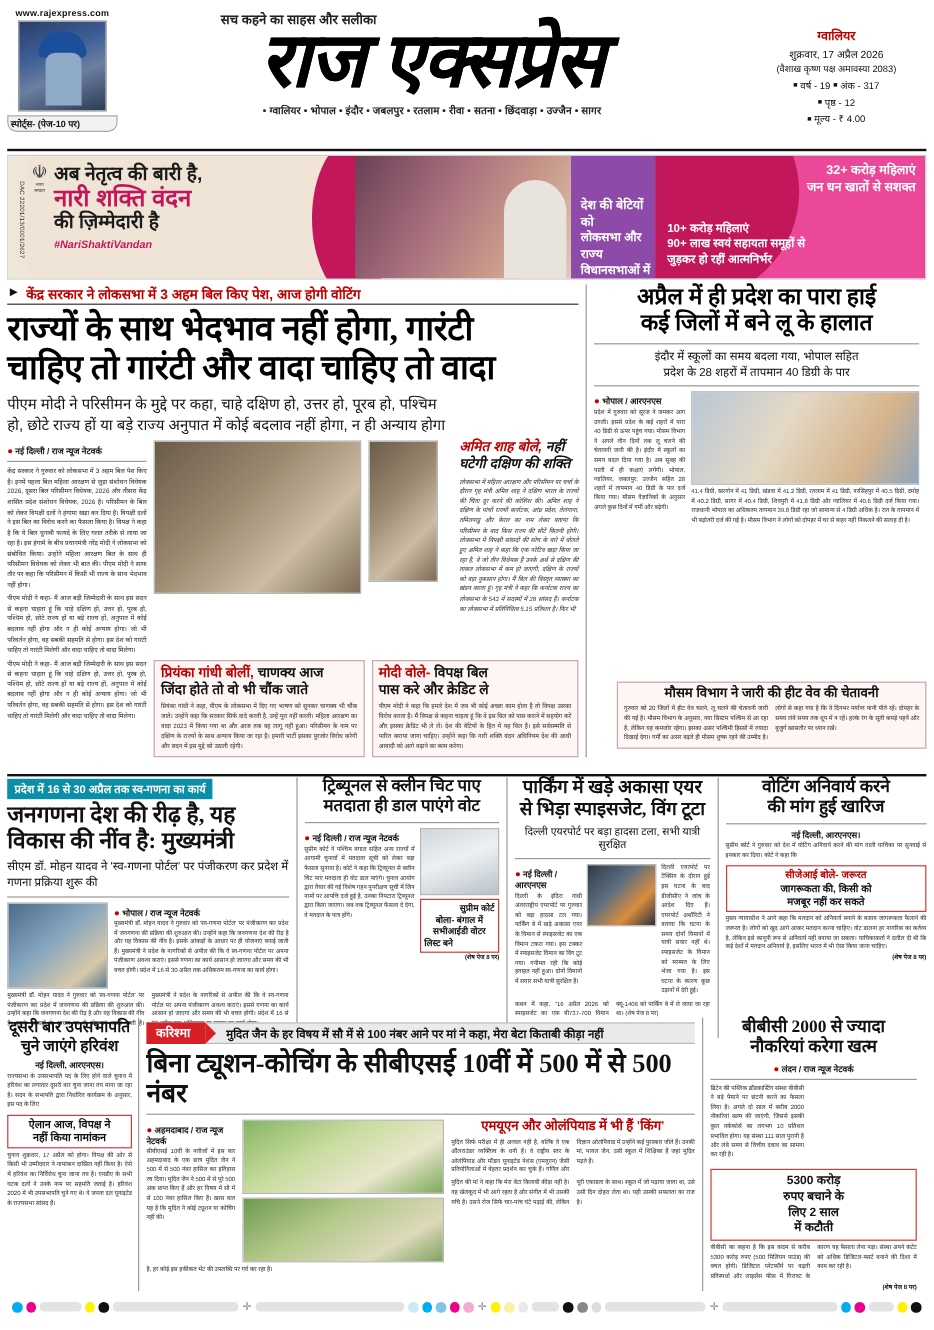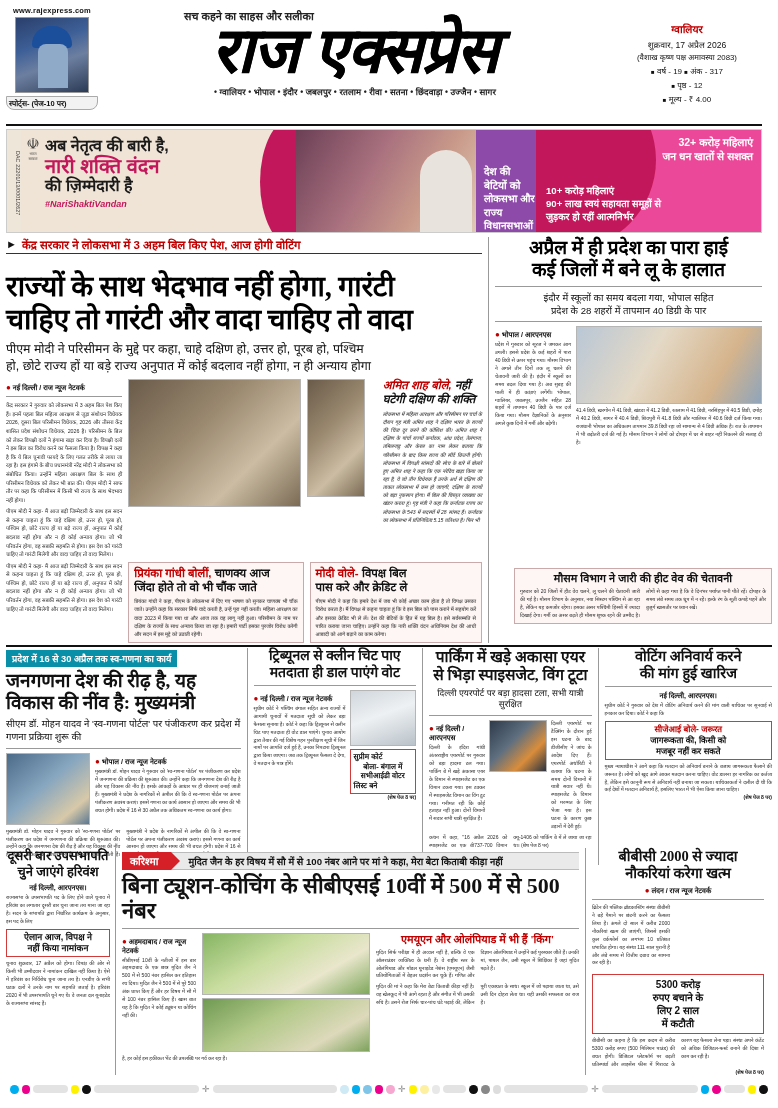--- a/index.html
+++ b/index.html
@@ -3,21 +3,21 @@
 <meta charset="utf-8">
 <style>
   * { box-sizing: border-box; margin:0; padding:0; }
   body {
     width: 778px; height: 1108px;
     background: #fff;
     font-family: "Liberation Sans", sans-serif;
     color: #111;
     overflow: hidden;
   }
-  .page { width:778px; height:1108px; position:relative; padding:4px 16px 0 6px; }
+  .page { width:778px; height:1108px; position:relative; padding:4px 6px 0 6px; }
 
   
   .masthead { display:flex; align-items:flex-start; height:118px; position:relative; }
   .mh-left { width:92px; padding-top:2px; }
   .mh-url { font-size:7.5px; font-weight:bold; letter-spacing:.2px; color:#111; text-align:center; margin-bottom:2px;}
   .mh-photo {
     width:74px; height:76px; margin:0 auto;
     background:linear-gradient(160deg,#2a3f6b 0%,#3d5f97 35%,#6d7fa0 60%,#2b3b56 100%);
     border:1px solid #999; position:relative; overflow:hidden;
   }
@@ -72,21 +72,21 @@
   
   .content { display:flex; margin-top:4px; }
   .colL { width:483px; padding-right:6px; border-right:1px solid #999; }
   .colR { width:277px; padding-left:6px; }
 
   .kicker { display:flex; align-items:center; gap:5px; border-bottom:1px solid #333; padding-bottom:1px;}
   .kicker .tri { color:#111; font-size:11px; line-height:1;}
   .kicker .ktxt { color:#c00000; font-weight:bold; font-size:11.5px; }
 
   .lead-head { font-family:"Liberation Serif",serif; font-weight:bold; font-size:28.5px;
-     line-height:1.16; letter-spacing:-.3px; margin-top:16px; color:#000;}
+     line-height:1.16; letter-spacing:-.3px; margin-top:4px; color:#000;}
   .lead-sub { font-size:12.4px; line-height:1.38; margin-top:5px; color:#111; }
 
   .r-head { font-family:"Liberation Serif",serif; font-weight:bold; font-size:19px;
      line-height:1.18; color:#000; text-align:center;}
   .r-sub { font-size:9.6px; line-height:1.38; text-align:center; margin-top:4px; color:#111;}
 
   .dateline { font-size:7px; color:#111; font-weight:bold; margin:4px 0 2px 0; }
   .dateline .dot { color:#c00000; font-size:8px; }
 
   .bodytext { font-size:5.3px; line-height:1.62; text-align:justify; color:#2a2a2a;
@@ -356,21 +356,21 @@
         <div style="width:92px;">
           <div class="dateline">
             <span class="dot">●</span>
             <span>नई दिल्ली / राज न्यूज नेटवर्क</span>
           </div>
           <div class="bodytext sm">सुप्रीम कोर्ट ने पश्चिम बंगाल सहित अन्य राज्यों में आगामी चुनावों में मतदाता सूची को लेकर बड़ा फैसला सुनाया है। कोर्ट ने कहा कि ट्रिब्यूनल से क्लीन चिट पाए मतदाता ही वोट डाल पाएंगे। चुनाव आयोग द्वारा तैयार की गई विशेष गहन पुनरीक्षण सूची में जिन नामों पर आपत्ति दर्ज हुई है, उनका निपटारा ट्रिब्यूनल द्वारा किया जाएगा। जब तक ट्रिब्यूनल फैसला दे देगा, वे मतदान के पात्र होंगे।</div>
         </div>
         <div style="flex:1;">
           <div class="photo ph-court" style="height:56px;"></div>
           <div class="redbox2" style="padding:2px 3px;">
-            <div style="font-size:7.4px;font-weight:bold;line-height:1.3;text-align:left;">सुप्रीम कोर्ट</div>
+            <div style="font-size:7.4px;font-weight:bold;line-height:1.3;text-align:right;">सुप्रीम कोर्ट</div>
             <div style="font-size:7.4px;font-weight:bold;line-height:1.3;text-align:center;">बोला- बंगाल में</div>
             <div style="font-size:7.4px;font-weight:bold;line-height:1.3;text-align:center;">सभीआईडी वोटर</div>
             <div style="font-size:7.4px;font-weight:bold;line-height:1.3;text-align:left;">लिस्ट बने</div>
           </div>
         </div>
       </div>
       <div class="contd">(शेष पेज 8 पर)</div>
     </div>
 
     <div style="width:180px; padding:0 6px; border-right:1px solid #999;">

